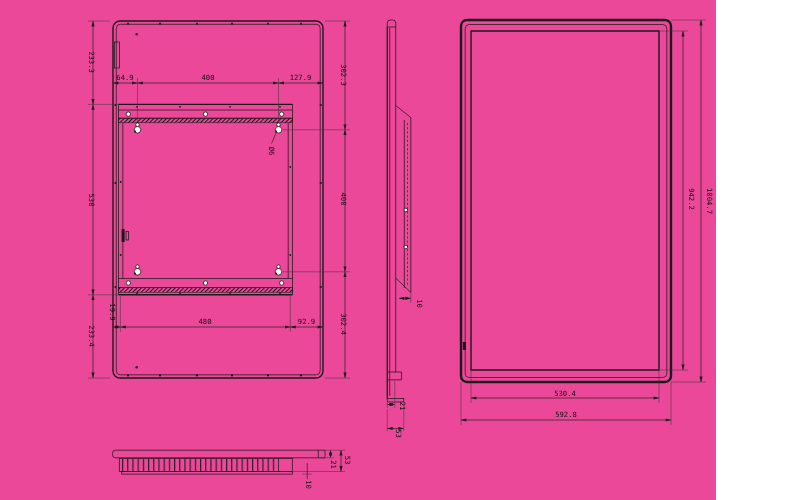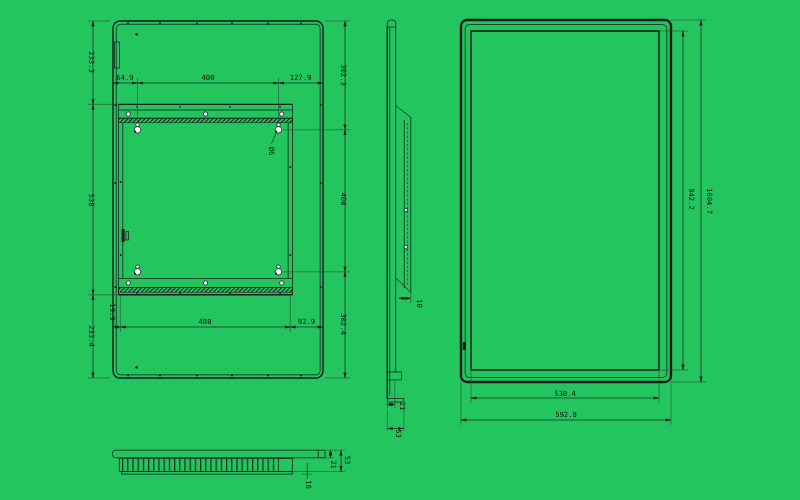--- a/index.html
+++ b/index.html
@@ -1,16 +1,16 @@
 <!DOCTYPE html>
 <html><head>
 <meta charset="utf-8">
 <style>
   html,body{margin:0;padding:0;background:#ffffff;}
-  .sheet{position:relative;width:800px;height:500px;background:#22c55e;overflow:hidden;
+  .sheet{position:relative;width:716px;height:500px;background:#ec4899;overflow:hidden;
          font-family:"DejaVu Sans Mono", monospace;}
   svg{display:block}
   .ol   {stroke:#1a1a1a;fill:none;stroke-width:1.4;stroke-linejoin:round;}
   .olth {stroke:#1a1a1a;fill:none;stroke-width:2.4;stroke-linejoin:round;}
   .thin {stroke:#1a1a1a;fill:none;stroke-width:0.75;}
   .dim  {stroke:#222222;fill:none;stroke-width:0.7;marker-start:url(#arr);marker-end:url(#arr);}
   .ldr  {stroke:#222222;fill:none;stroke-width:0.7;}
   .ext  {stroke:#3a3a3a;fill:none;stroke-width:0.55;}
   .dot  {fill:#1a1a1a;stroke:none;}
   .hole {fill:#ffffff;stroke:#1a1a1a;stroke-width:0.8;}

